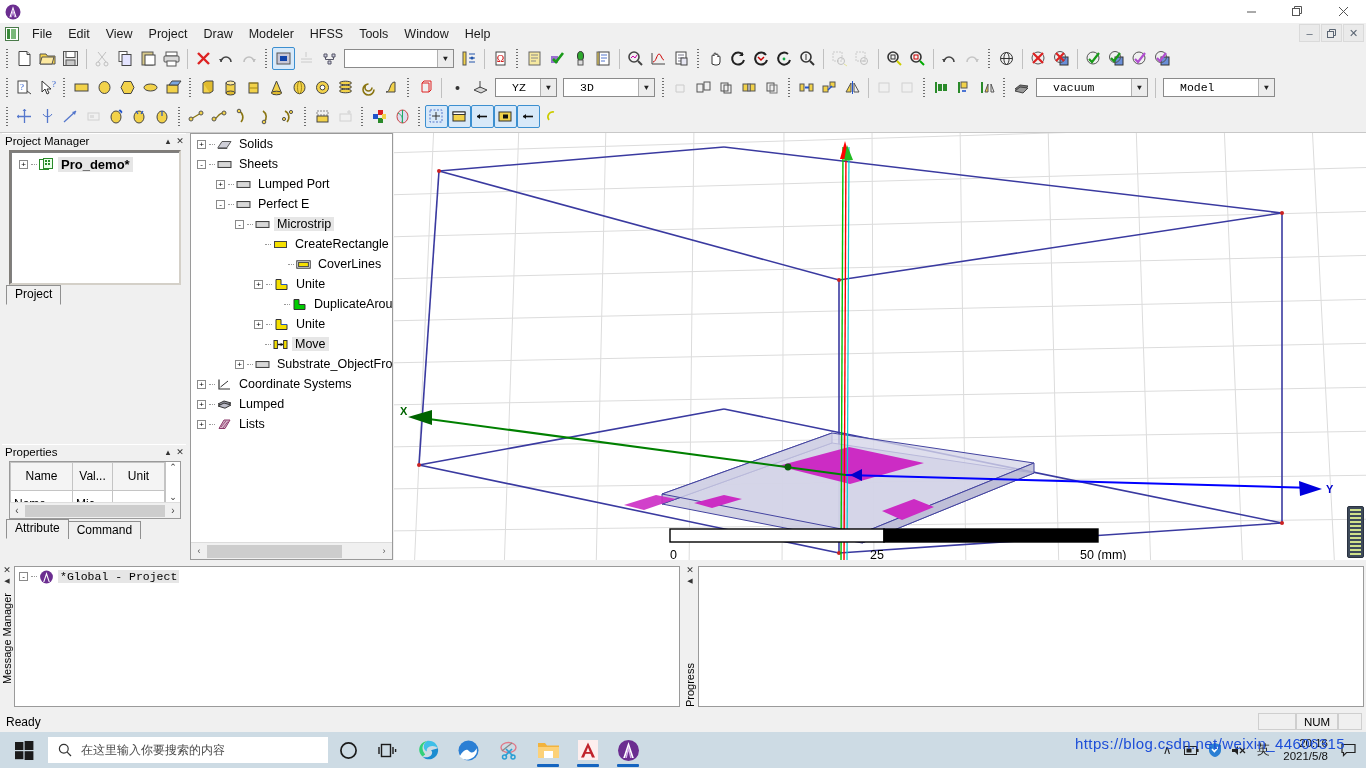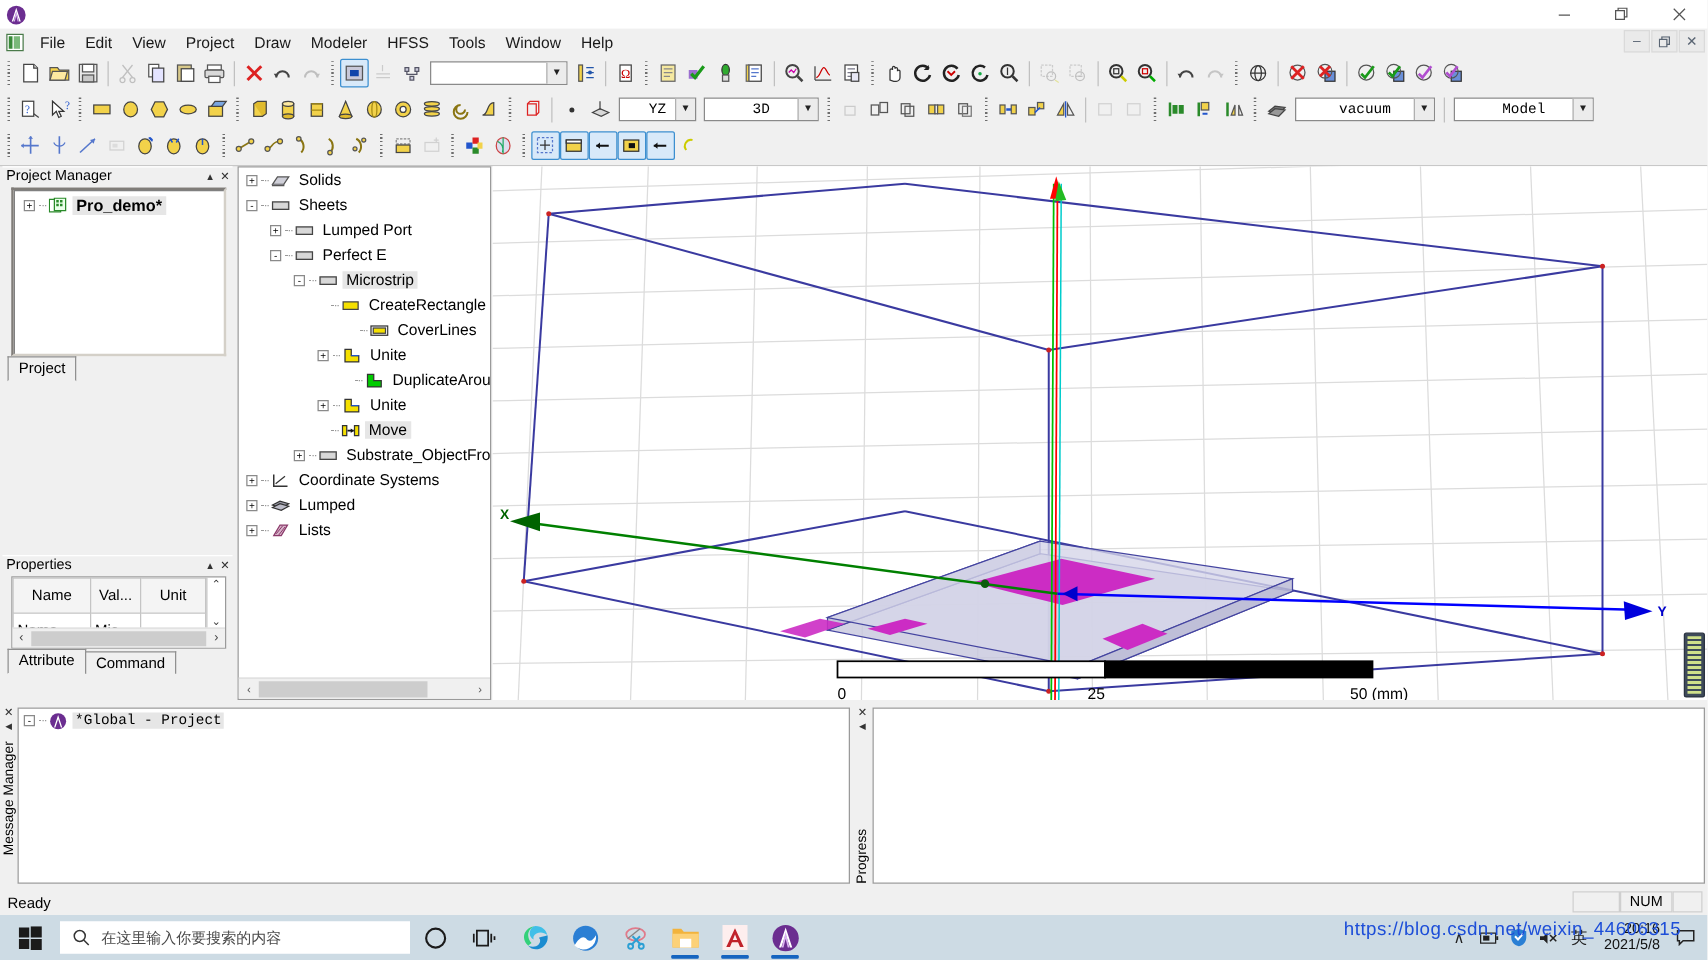--- a/index.html
+++ b/index.html
@@ -46,21 +46,21 @@
   .grip::before { content:""; position:absolute; left:2px; top:1px; width:2px; height:20px;
      background:repeating-linear-gradient(to bottom,#6e6e6e 0,#6e6e6e 1px,transparent 1px,transparent 3px); }
   .sep { width:1px; height:20px; background:#c0c0c0; margin:0 4px; }
   .tbtn { width:23px; height:23px; display:flex; align-items:center; justify-content:center;
           position:relative; border:1px solid transparent; border-radius:2px; }
   .tbtn.on { background:#d8e9f9; border:1px solid #3c8fd0; }
   .tbtn.dis { opacity:.35; }
   .tbtn svg { display:block; }
   .combo { height:19px; border:1px solid #8a8a8a; background:#fff; display:flex; align-items:center;
            margin:0 3px; font-size:11.5px; font-family:"Liberation Mono", monospace; }
-  .combo .val { flex:1; padding-left:16px; color:#000; white-space:nowrap; overflow:hidden;text-align:center; }
+  .combo .val { flex:1; padding-left:16px; color:#000; white-space:nowrap; overflow:hidden; }
   .combo .arrow { width:16px; height:17px; background:#ececec; border-left:1px solid #b0b0b0;
       display:flex; align-items:center; justify-content:center; font-size:8px; color:#222; }
 
   
   .pm-panel { position:absolute; left:2px; top:133px; width:184px; height:176px; background:#f0f0f0; }
   .panel-head { height:15px; display:flex; align-items:center; background:#f0f0f0;
                 border-top:1px solid #fff; font-size:11.5px; color:#000; padding-left:3px; }
   .panel-head .ttl { flex:1; }
   .panel-head .pbtn { width:12px; text-align:center; font-size:9px; color:#333; }
   .tree-box { border:2px inset #d4d0c8; background:#fff; overflow:hidden; position:relative;

